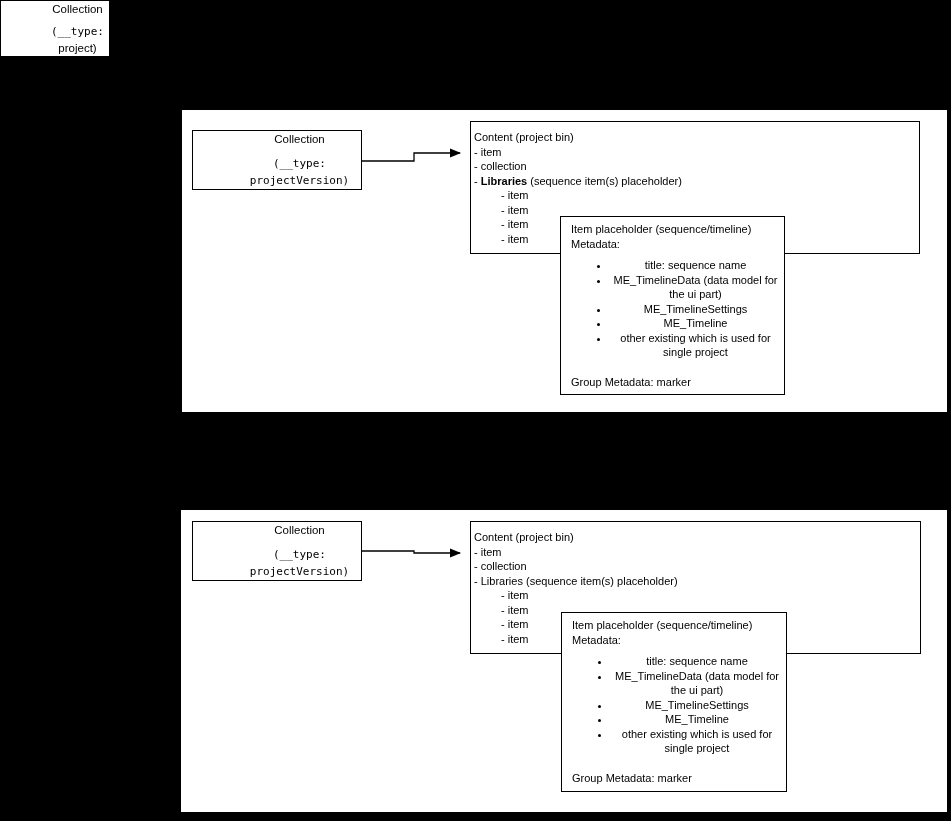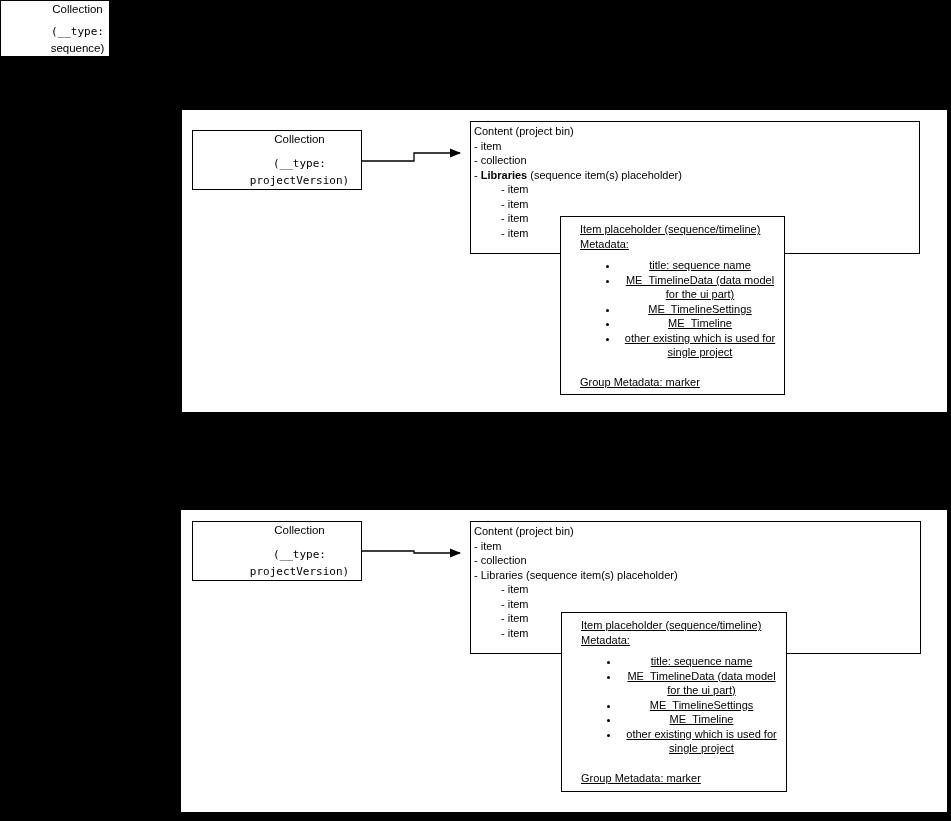--- a/index.html
+++ b/index.html
@@ -54,30 +54,29 @@
     line-height: 16px;
   }
   .mono {
     font-family: "DejaVu Sans Mono", monospace;
     font-size: 11px;
   }
   
   .content-box {
     font-size: 11px;
     line-height: 14.5px;
-    padding: 2px 4px 0 3px;
+    padding: 8px 4px 0 3px;
   }
   .content-box .indent { padding-left: 27px; }
   .bold { font-weight: bold; }
   
   .ph-box {
     font-size: 11px;
     line-height: 14.5px;
-    padding: 5px 3px 0 19px;
-    text-decoration: underline;
+    padding: 5px 3px 0 10px;
   }
   .ph-box ul {
     margin: 7px 0 15px 0;
     padding: 0 0 0 39px;
   }
   .ph-box li {
     margin: 0;
     padding: 0;
     text-align: center;
   }
@@ -95,21 +94,21 @@
       <marker id="arrow" markerWidth="9" markerHeight="8" refX="8" refY="3.5" orient="auto">
         <path d="M0,0 L9,3.5 L0,7 z" fill="#000000"></path>
       </marker>
     </defs>
     <path class="connector" d="M362,161 H414 V153 H460" marker-end="url(#arrow)"></path>
     <path class="connector" d="M362,551 H414 V553 H460" marker-end="url(#arrow)"></path>
   </svg>
 
   <div class="box collection-box root-box">
     <div>Collection</div>
-    <div><span class="mono">(__type:</span><span> sequence)</span></div>
+    <div><span class="mono">(__type:</span><span> project)</span></div>
   </div>
 
   <div class="box collection-box" style="left:192px; top:130px; width:170px; height:60px;">
     <div>Collection</div>
     <div class="mono">(__type: projectVersion)</div>
   </div>
 
   <div class="box content-box" style="left:470px; top:121px; width:450px; height:133px;">
     <div>Content (project bin)</div>
     <div>- item</div>

